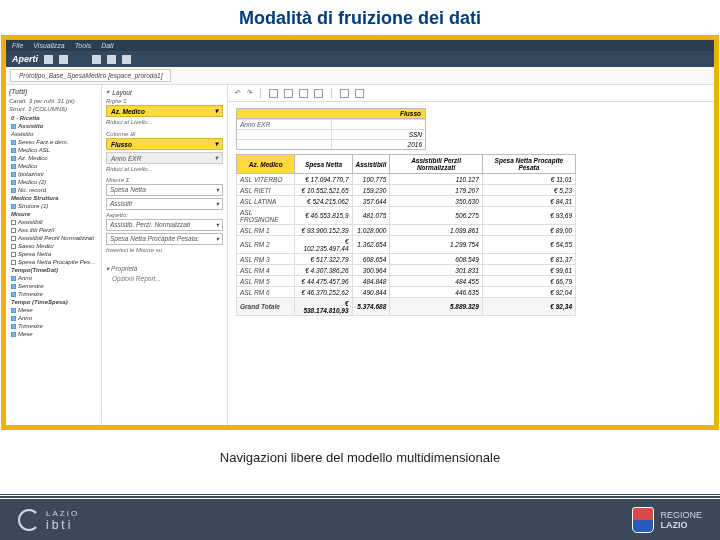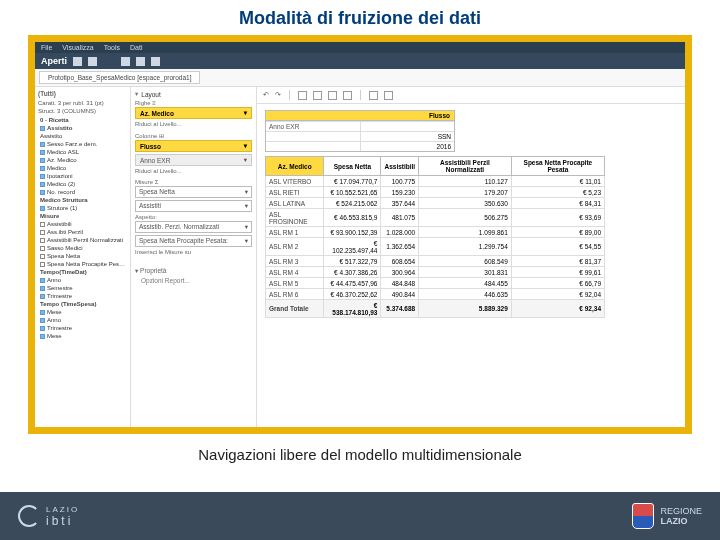--- a/index.html
+++ b/index.html
@@ -1,18 +1,18 @@
 <!DOCTYPE html>
 <html><head>
 <meta charset="utf-8">
 <style>
   * { box-sizing: border-box; margin: 0; padding: 0; }
   body { width: 720px; height: 540px; font-family: Arial, sans-serif; background: #fff; position: relative; }
   .slide-title { text-align: center; font-size: 18px; font-weight: bold; color: #003d7a; padding: 8px 0 6px; }
-  .app { margin: 0 28px; border: 7px solid #eab308; font-size: 7px; }
+  .app { margin: 0 1px; border: 5px solid #eab308; font-size: 7px; font-style: italic; }
   .menubar { background: #2b3e50; color: #cfd8e3; padding: 2px 6px; display: flex; gap: 10px; font-size: 7px; }
   .titlebar { background: #34495e; color: #fff; padding: 3px 6px; display: flex; align-items: center; gap: 6px; font-size: 9px; font-weight: bold; }
   .titlebar .ico { width: 9px; height: 9px; background: #cfd8e3; display: inline-block; }
   .tabstrip { background: #f8f8f8; border-bottom: 1px solid #ddd; padding: 2px 4px; font-size: 6.5px; color: #444; }
   .tabstrip .tab { background: #fff; border: 1px solid #ccc; padding: 2px 8px; display: inline-block; }
   .app-body { display: flex; height: 340px; }
   .navpanel { width: 96px; border-right: 1px solid #ddd; padding: 3px 3px; overflow: hidden; }
   .navhead { font-weight: bold; color: #666; font-size: 6.5px; margin-bottom: 3px; }
   .navsub { font-size: 6px; color: #555; margin-bottom: 2px; }
   .tree { list-style: none; padding-left: 2px; }
@@ -39,22 +39,22 @@
   .filterbox .fr { display:flex; font-size:6.5px; }
   .filterbox .fr > div { border-top:1px solid #ddd; padding:1px 3px; flex:1; }
   .filterbox .fr .k { border-right:1px solid #ddd; color:#555; }
   .filterbox .fr .v { text-align:right; }
   .datatable { margin: 0 8px; border:1px solid #bbb; border-collapse: collapse; font-size:6.5px; width: 340px; }
   .datatable th { background:#ffd940; border:1px solid #bbb; padding:2px 3px; font-weight:bold; }
   .datatable th.sub { background:#fff; }
   .datatable td { border:1px solid #ddd; padding:1.5px 3px; text-align:right; }
   .datatable td.rowh { text-align:left; color:#444; }
   .datatable tr.total td { font-weight:bold; background:#f5f5f5; }
-  .caption { text-align:center; font-size:15px; color:#222; margin-top:12px; }
-  .footer { position:absolute; bottom:0; left:0; right:0; height:48px; background:#3a4a5a; display:flex; align-items:center; justify-content:space-between; padding:0 18px; }
+  .caption { text-align:center; font-size:13px; color:#222; margin-top:20px; }
+  .footer { position:absolute; bottom:0; left:0; right:0; height:40px; background:#3a4a5a; display:flex; align-items:center; justify-content:space-between; padding:0 18px; }
   .footer .logo-left { display:flex; align-items:center; gap:6px; color:#cfd8e3; font-size:11px; letter-spacing:2px; }
   .footer .logo-left .circ { width:22px; height:22px; border:2px solid #cfd8e3; border-radius:50%; border-right-color:transparent; }
   .footer .logo-right { display:flex; align-items:center; gap:6px; color:#cfd8e3; font-size:9px;justify-content:flex-end; }
   .footer .shield { width:22px; height:26px; background: linear-gradient(#d94b4b 50%, #2a5bb8 50%); border-radius:3px 3px 5px 5px; border:1px solid #fff; }
   .rules { position:absolute; bottom:40px; left:0; right:0; }
   .rules div { height:1.5px; background:#34495e; margin-top:1px; }
 </style>
 </head>
 <body>
 

